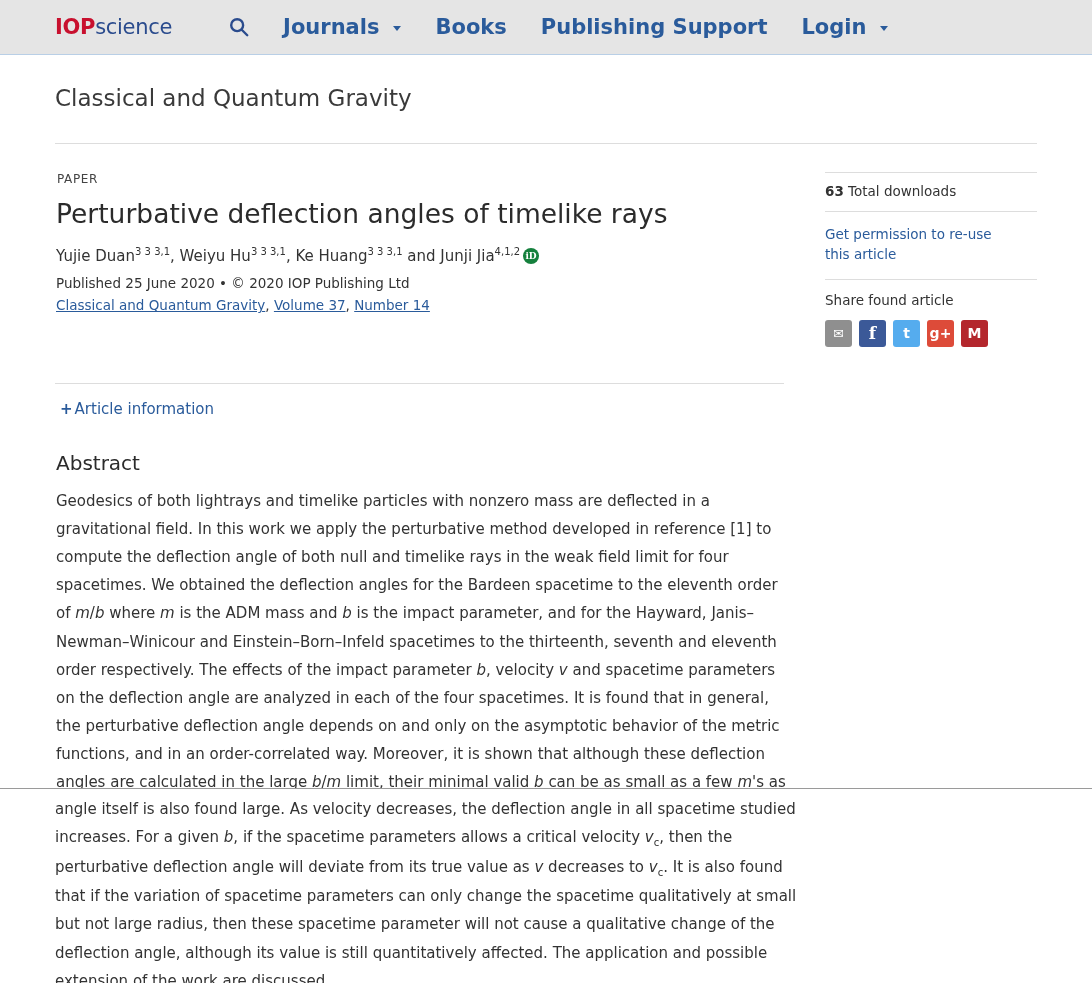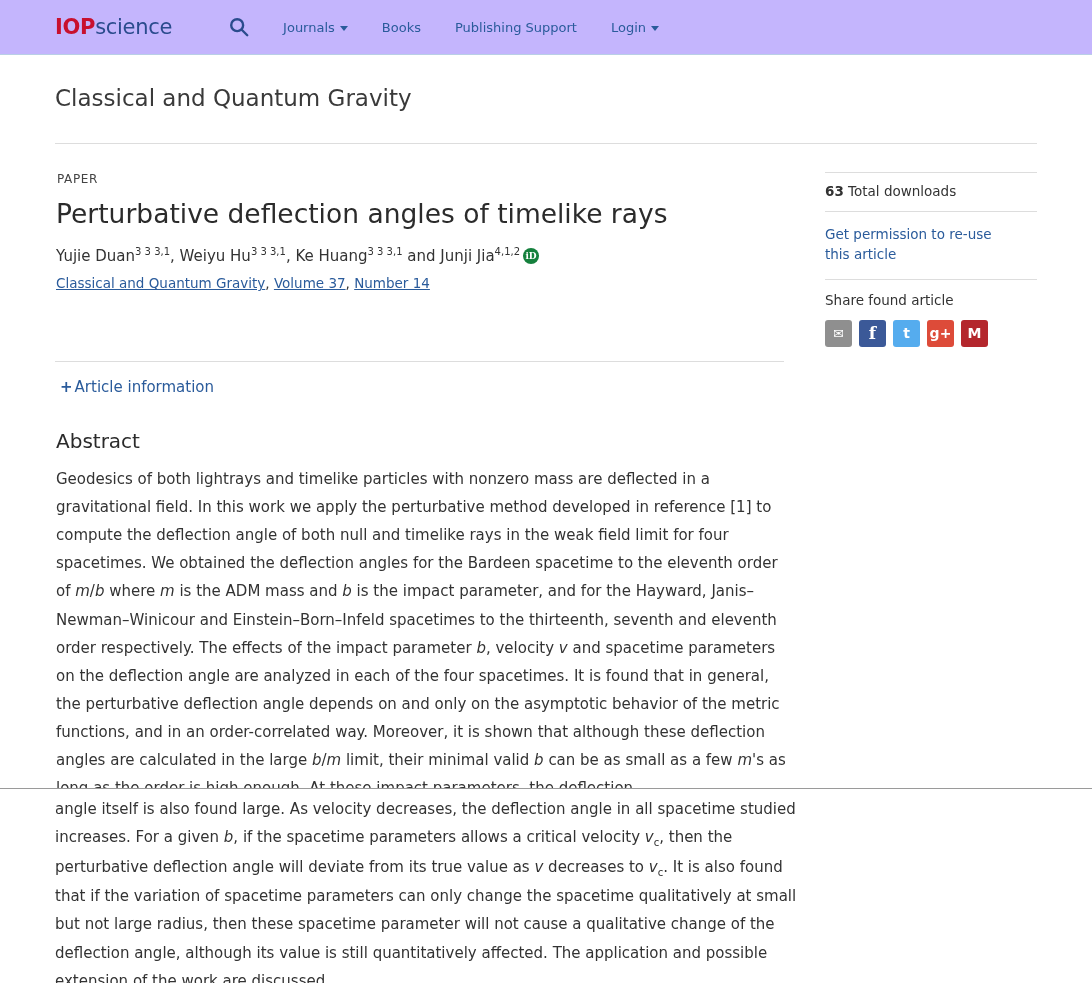--- a/index.html
+++ b/index.html
@@ -9,21 +9,21 @@
     width: 1092px;
     background: #ffffff;
     font-family: "DejaVu Sans", sans-serif;
     color: #333333;
   }
   body { position: relative; width: 1092px; min-height: 983px; overflow: hidden; }
 
   
   .topbar {
     height: 55px;
-    background: #c4b5fd;
+    background: #e5e5e5;
     border-bottom: 1px solid #b9cfe6;
     display: flex;
     align-items: center;
     padding-left: 55px;
     gap: 0px;
   }
   .logo {
     font-size: 21px;
     font-weight: bold;
     letter-spacing: -0.3px;
@@ -35,27 +35,28 @@
   .nav-search {
     width: 54px;
     display: flex;
     align-items: center;
     justify-content: center;
     cursor: pointer;
   }
   .nav-search svg { display: block; }
   .nav-item {
     color: #2a5b9b;
-    font-size: 13px;
+    font-size: 21px;
     padding: 0 17px;
     cursor: pointer;
     white-space: nowrap;
     display: flex;
     align-items: center;
-    gap: 5px;
+    gap: 14px;
+    font-weight: bold;
   }
   .caret {
     width: 0; height: 0;
     border-left: 4px solid transparent;
     border-right: 4px solid transparent;
     border-top: 5px solid #2a5b9b;
     display: inline-block;
     margin-top: 2px;
   }
 
@@ -279,20 +280,23 @@
 <div class="content">
 
   <div class="col-main">
     <div class="kicker">PAPER</div>
     <h2 class="art-title">Perturbative deflection angles of timelike rays</h2>
 
     <div class="authors">
       <span>Yujie Duan<sup>3 3 3,1</sup>, Weiyu Hu<sup>3 3 3,1</sup>, Ke Huang<sup>3 3 3,1</sup> and Junji Jia<sup>4,1,2</sup></span><span class="orcid">iD</span>
     </div>
 
+    <div class="pubinfo">
+      <span>Published 25 June 2020</span> • <span>© 2020 IOP Publishing Ltd</span>
+    </div>
 
     <div class="citelinks">
       <a href="#">Classical and Quantum Gravity</a>,
       <a href="#">Volume 37</a>,
       <a href="#">Number 14</a>
     </div>
 
     <div class="spacer-80"></div>
     <hr class="hr-article">
 

